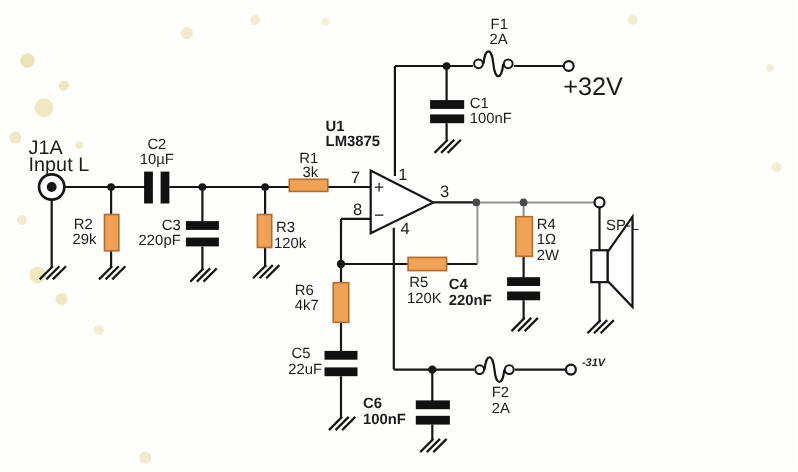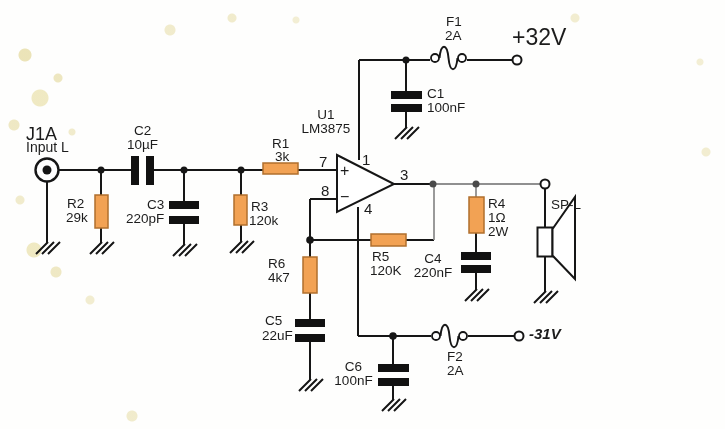--- a/index.html
+++ b/index.html
@@ -23,27 +23,27 @@
       radial-gradient(circle at 296px 20px, rgba(232,223,172,.5) 0 3px, transparent 4px),
       radial-gradient(circle at 575px 18px, rgba(232,223,172,.55) 0 4px, transparent 5px),
       radial-gradient(circle at 700px 62px, rgba(232,223,172,.5) 0 3px, transparent 4px),
       radial-gradient(circle at 706px 152px,rgba(232,223,172,.55) 0 4px, transparent 5px),
       radial-gradient(circle at 132px 416px,rgba(232,223,172,.6) 0 5px, transparent 6px),
       radial-gradient(circle at 90px 300px, rgba(232,223,172,.55) 0 4px, transparent 5px);
   }
   .lbl{position:absolute;font-size:13.5px;line-height:1.05;white-space:nowrap;}
   .pin{position:absolute;font-size:15px;line-height:1;}
   .sign{position:absolute;font-size:16px;line-height:1;}
-  .big{font-size:23px;}
-  .ra{text-align:center;}
+  .big{font-size:23px;margin-top:41px;}
+  .ra{text-align:left;font-weight:bold;}
   #watermark{
     position:absolute;left:219px;top:207px;font-family:"DejaVu Sans",sans-serif;
     font-size:24px;color:#5b74c4;opacity:.85;letter-spacing:.5px;
   }
-  #vneg{font-size:15px;font-weight:bold;font-style:italic;}
+  #vneg{font-size:10px;font-weight:bold;font-style:italic;}
   svg{position:absolute;left:0;top:0;}
 </style>
 </head>
 <body>
 
 <div id="canvas">
   <div id="speckles"></div>
 
   <svg width="725" height="429" viewBox="0 0 725 429">
     <defs>
@@ -152,21 +152,21 @@
         <use href="#gnd" x="241" y="242"></use>
       <use href="#gnd" x="406" y="128"></use>
         <use href="#gnd" x="310" y="380"></use>
       <use href="#gnd" x="393" y="400"></use>
         <use href="#gnd" x="476" y="290"></use>
       <use href="#gnd" x="545" y="292"></use>
     </g>
   </svg>
 
   <div class="lbl" style="left:26px;top:125px;font-size:18px">J1A</div>
-  <div class="lbl" style="left:26px;top:140px;font-size:14px">Input L</div>
+  <div class="lbl" style="left:26px;top:140px;font-size:18px">Input L</div>
 
   <div class="lbl" style="left:134px;top:124px">C2</div>
   <div class="lbl" style="left:127px;top:138px">10µF</div>
 
   <div class="lbl" style="left:67px;top:197px">R2</div>
   <div class="lbl" style="left:66px;top:211px">29k</div>
 
   <div class="lbl" style="left:147px;top:198px">C3</div>
   <div class="lbl" style="left:126px;top:212px">220pF</div>
 

